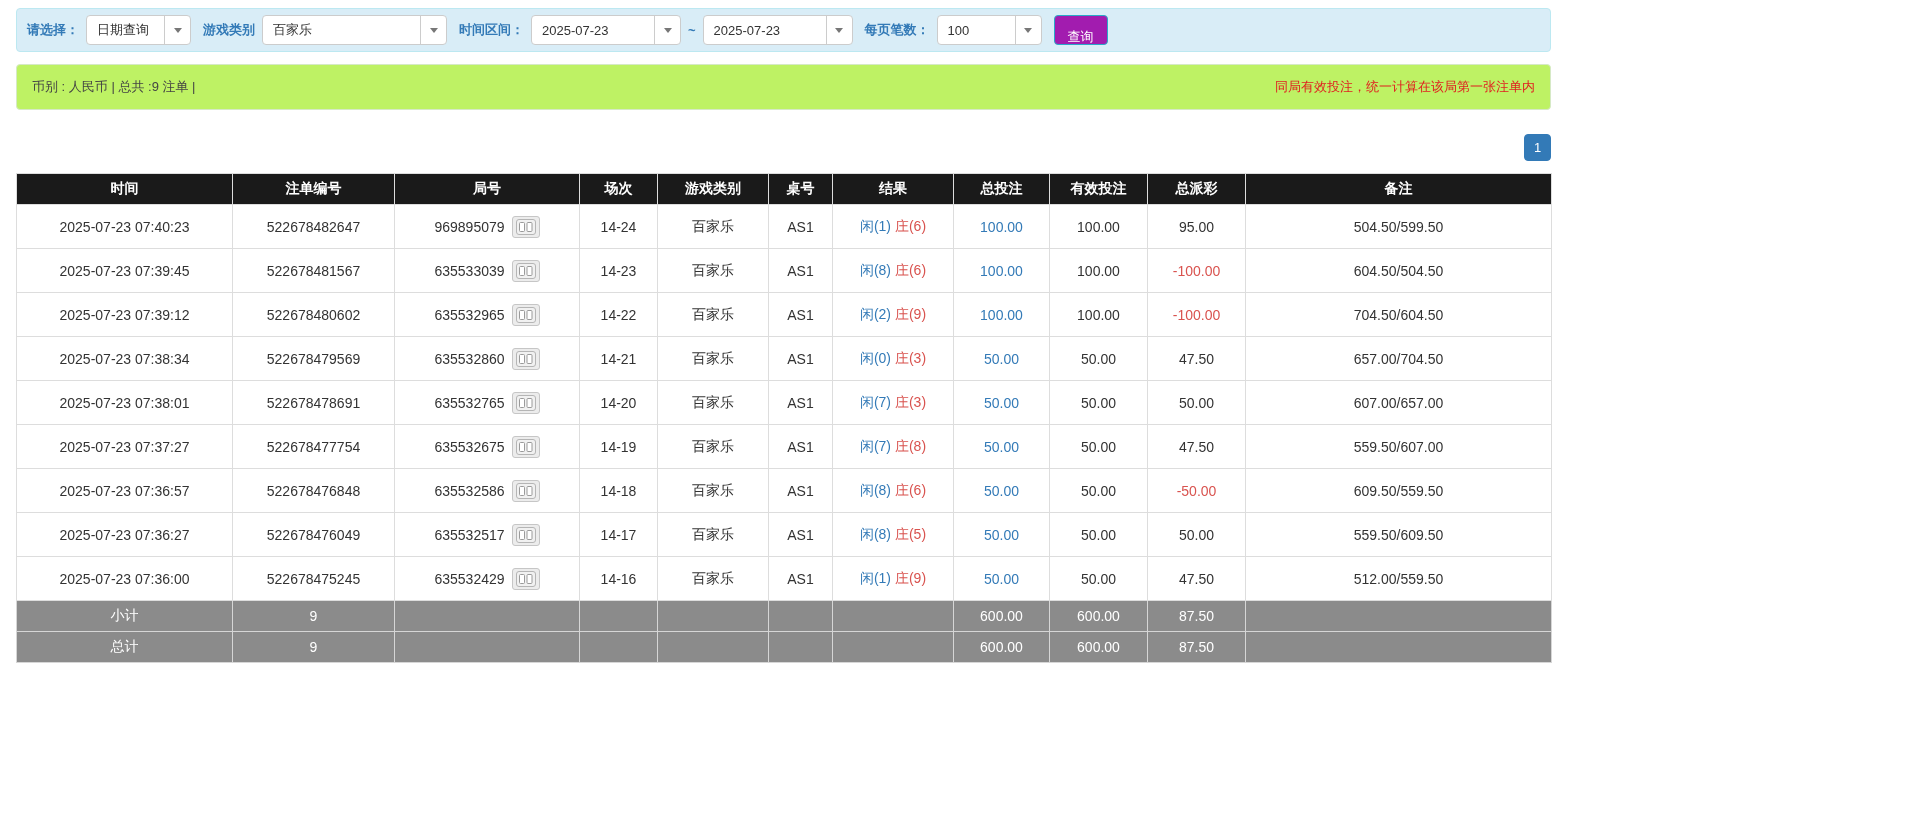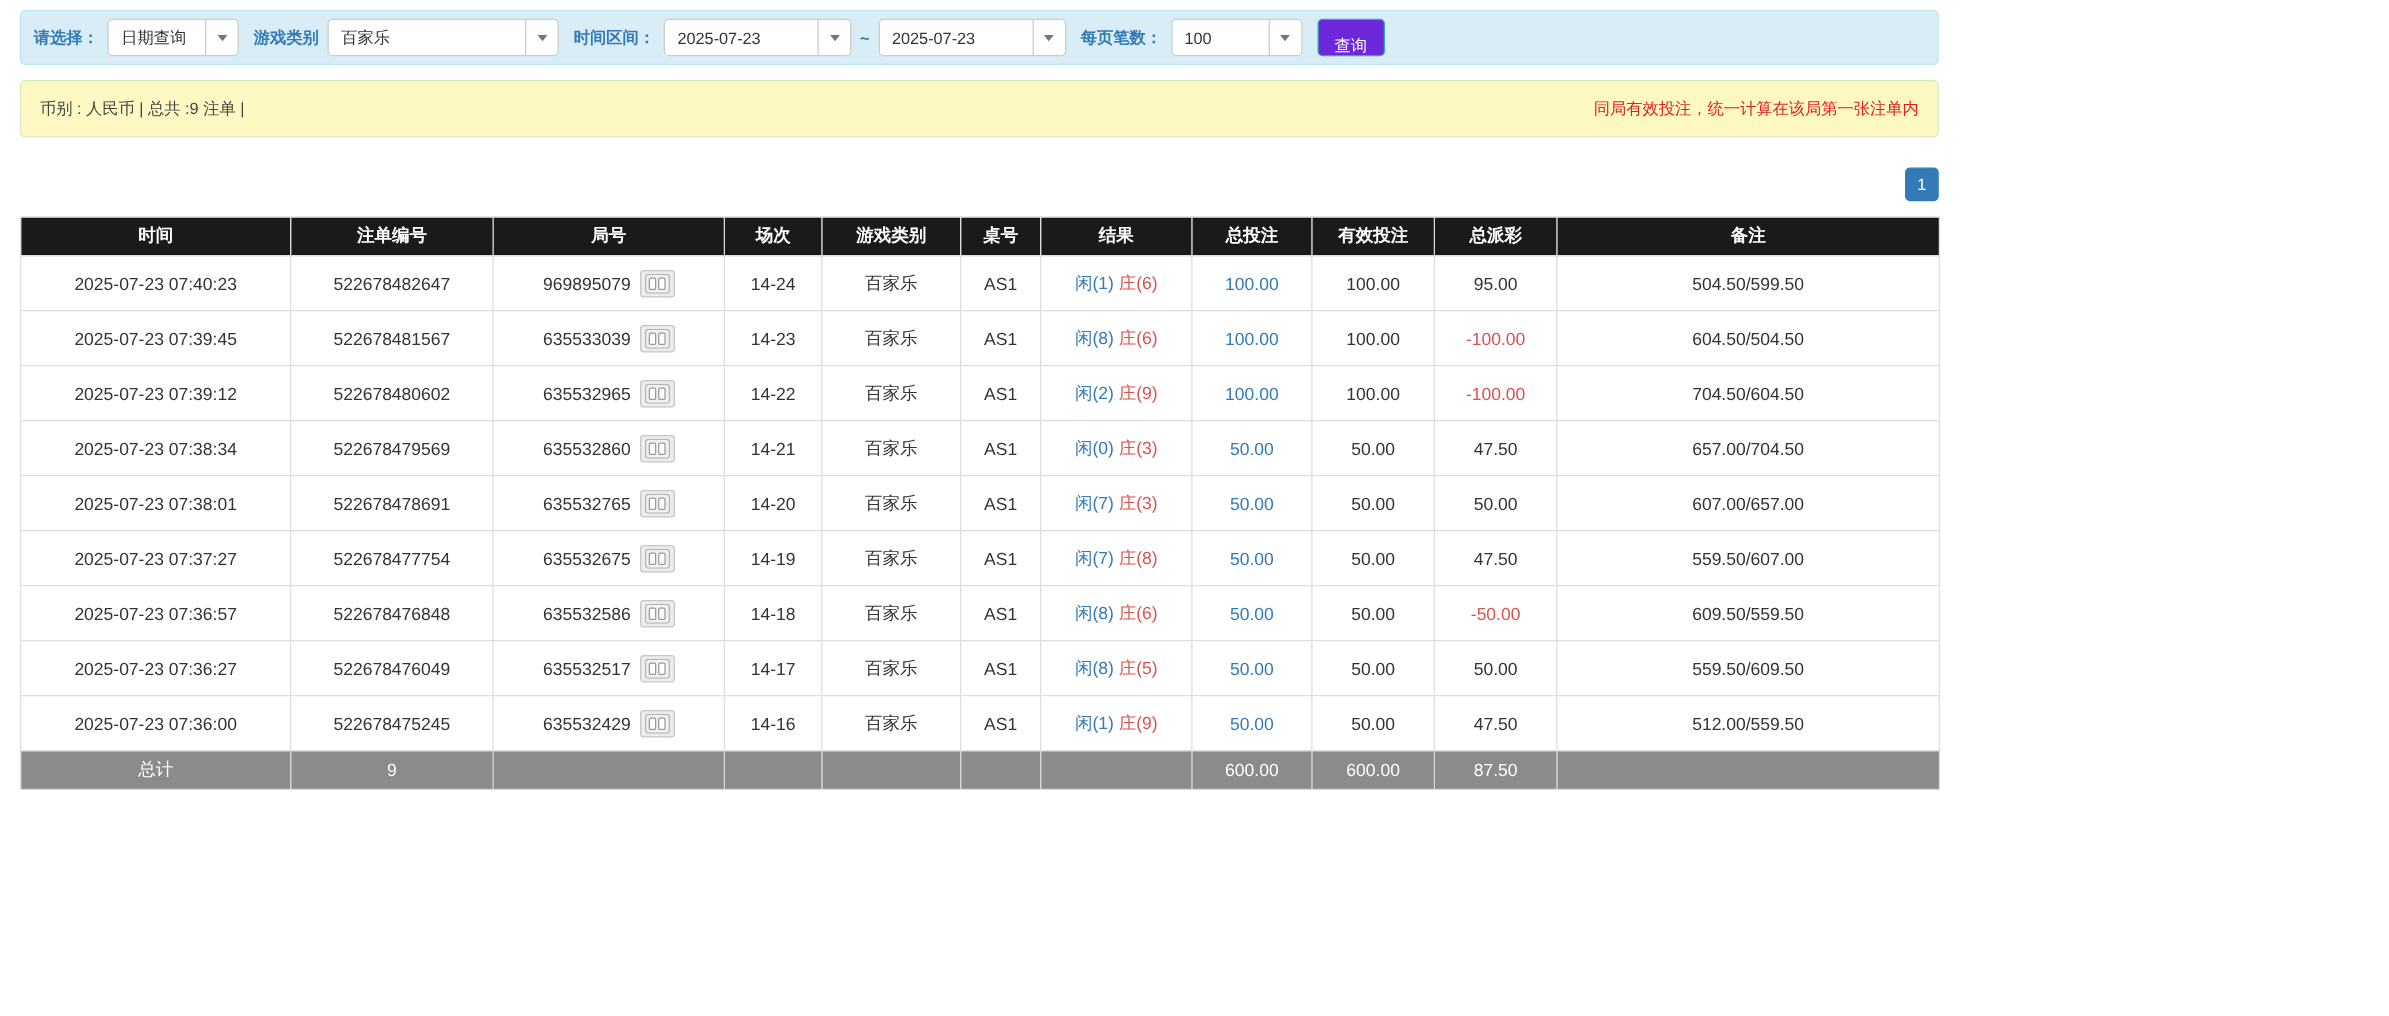--- a/index.html
+++ b/index.html
@@ -16,27 +16,27 @@
   .dropdown {
     display: flex; background: #fff; border: 1px solid #ccc; border-radius: 4px;
     height: 30px; align-items: stretch; cursor: pointer;
   }
   .dd-value { padding: 12px 10px; display: flex; align-items: center; font-size: 13px; color: #333; flex: 1; white-space: nowrap; overflow: hidden; }
   .dd-caret { width: 26px; border-left: 1px solid #ccc; display: flex; align-items: center; justify-content: center; }
   .caret { display: inline-block; width: 0; height: 0; border-left: 4px solid transparent; border-right: 4px solid transparent; border-top: 5px solid #777; }
   .w105 { width: 105px; } .w185 { width: 185px; } .w150 { width: 150px; }
   .tilde { color: #337ab7; font-size: 13px; font-weight: bold; }
   .query-btn {
-    background: #6d28d9; border: 1px solid #2aa8c8; color: #fff; font-size: 13px;
+    background: #a21caf; border: 1px solid #2aa8c8; color: #fff; font-size: 13px;
     height: 30px; padding: 12px 13px; border-radius: 4px; cursor: pointer; white-space: nowrap;
   }
 
   
   .summary-bar {
-    margin-top: 12px; background: #fef9c3; border: 1px solid #d6e9c6; border-radius: 4px;
+    margin-top: 12px; background: #bef264; border: 1px solid #d6e9c6; border-radius: 4px;
     padding: 0 15px; height: 46px; display: flex; align-items: center; justify-content: space-between;
   }
   .summary-left { color: #444; font-size: 13px; }
   .summary-right { color: #e02020; font-size: 13px; }
 
   
   .pagination-row { display: flex; justify-content: flex-end; margin-top: 24px; }
   .page-btn {
     background: #337ab7; border: 1px solid #337ab7; color: #fff; font-size: 13px;
     min-width: 27px; height: 27px; border-radius: 4px; display: flex; align-items: center; justify-content: center;
@@ -357,28 +357,41 @@
           <td>AS1</td>
           <td><span class="player">闲(1)</span> <span class="banker">庄(9)</span></td>
           <td><span class="bet-link">50.00</span></td>
           <td>50.00</td>
           <td><span class="">47.50</span></td>
           <td>512.00/559.50</td>
         </tr>
       </tbody>
     <tfoot>
         <tr>
-          <td>总计</td>
+          <td>小计</td>
           <td>9</td>
           <td></td>
           <td></td>
           <td></td>
           <td></td>
           <td></td>
           <td>600.00</td>
           <td>600.00</td>
           <td>87.50</td>
           <td></td>
         </tr>
+        <tr>
+          <td>总计</td>
+          <td>9</td>
+          <td></td>
+          <td></td>
+          <td></td>
+          <td></td>
+          <td></td>
+          <td>600.00</td>
+          <td>600.00</td>
+          <td>87.50</td>
+          <td></td>
+        </tr>
       </tfoot>
   </table>
 
 </div>
 
 </body></html>

